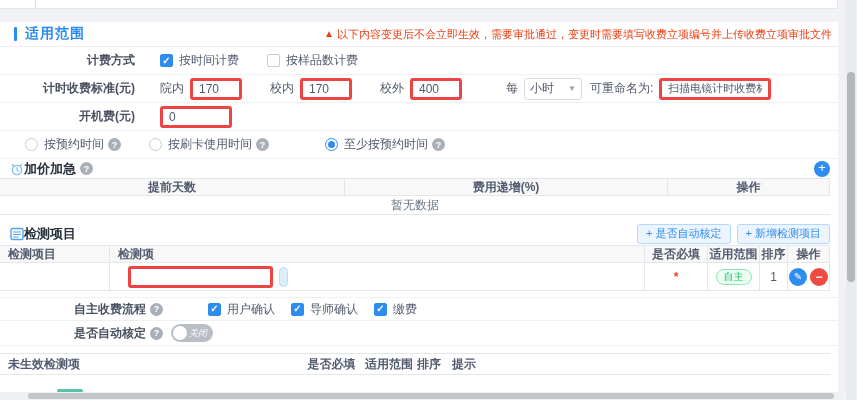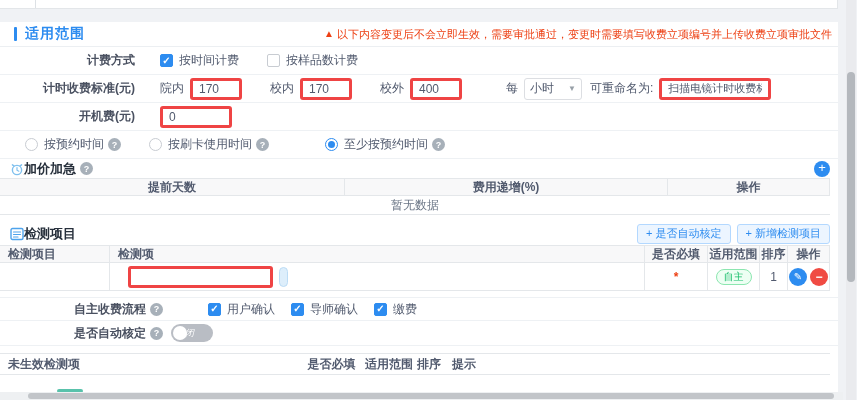--- a/index.html
+++ b/index.html
@@ -87,21 +87,21 @@
   .proc-row { display:flex; align-items:center; font-size:12px; color:#515a6e; }
   .proc-row.r1 { height:24px; border-top:1px solid #eef1f4; border-bottom:1px solid #eef1f4; }
   .proc-row.r2 { height:25px; border-bottom:1px solid #eef1f4; }
   .p-label { width:146px; text-align:right; font-weight:bold; color:#495060; flex:none; }
   .proc-opts { display:flex; align-items:center; margin-left:45px; }
   .proc-opt { display:flex; align-items:center; margin-right:16px; }
 
   .switch { width:42px; height:18px; border-radius:18px; background:#b9bdc4; position:relative;
     margin-left:8px; cursor:pointer; flex:none; }
   .knob { position:absolute; left:2px; top:2px; width:14px; height:14px; border-radius:50%; background:#fff; }
-  .sw-txt { position:absolute; right:19px; top:3px; font-size:9px; color:#fff; line-height:12px;font-style:italic; }
+  .sw-txt { position:absolute; right:6px; top:3px; font-size:9px; color:#fff; line-height:12px;font-style:italic; }
 
   .b-head { height:22px; border-top:1px solid #e4e7ea; border-bottom:1px solid #e4e7ea;
     display:flex; align-items:center; font-size:12px; font-weight:bold; color:#515a6e; background:#fff; }
   .bc1{width:345px;} .bc2{width:300px;} .bc3{width:63px;} .bc4{width:52px;} .bc5{width:28px;} .bc6{width:42px;}
   .b-cell { display:flex; align-items:center; justify-content:center; }
   .b-cell.left { justify-content:flex-start; padding-left:8px; }
 
   .vscroll { position:absolute; right:1px; top:0; width:10px; height:400px; background:#eaebee; }
   .vthumb { position:absolute; left:1px; top:72px; width:8px; height:210px; background:#b4b8bd; border-radius:4px; }
   .hscroll { position:absolute; left:0; bottom:0; width:843px; height:8px; background:#eef0f2; }

